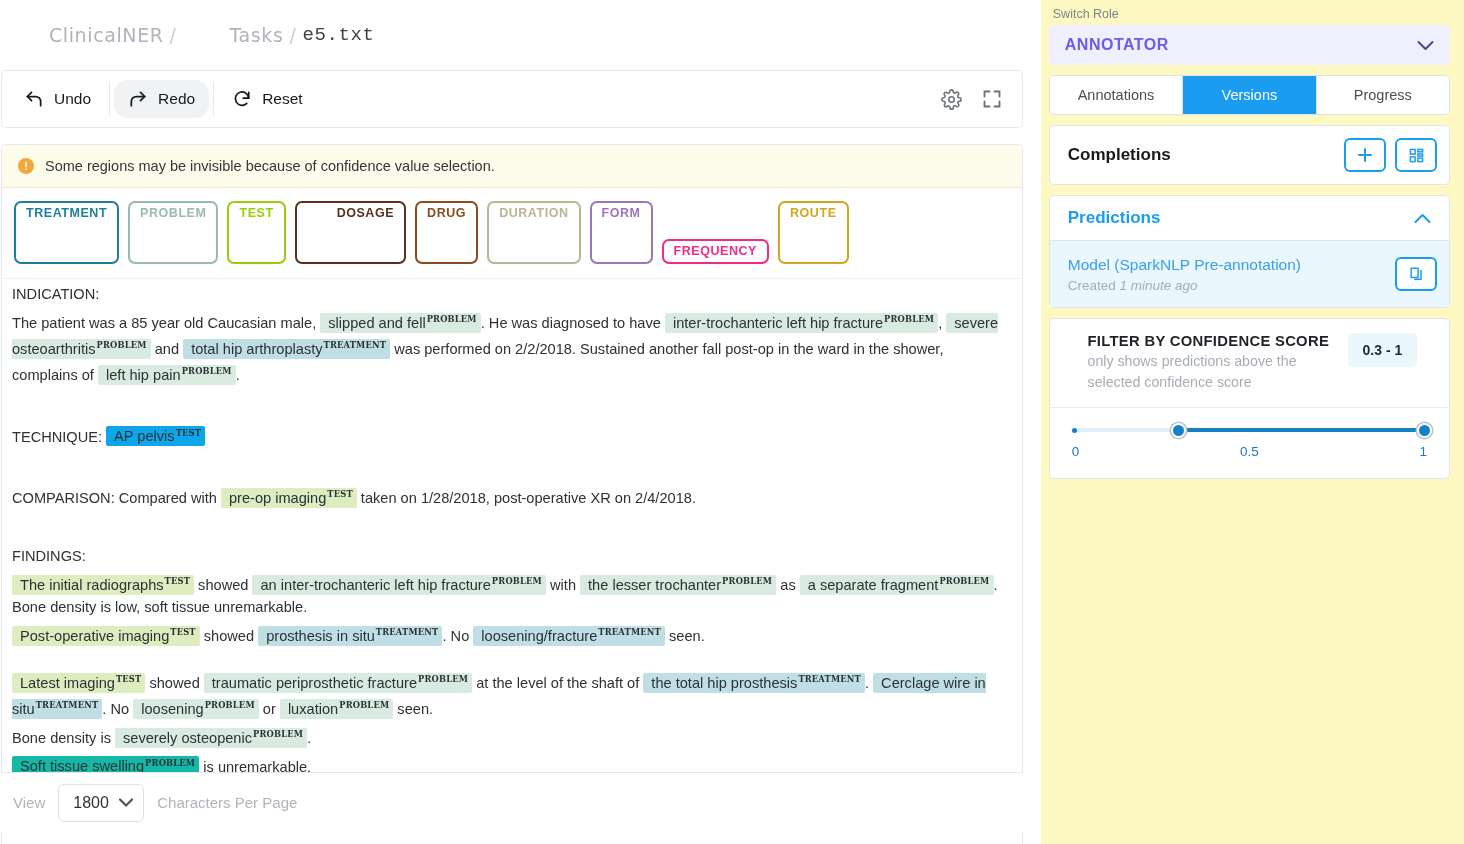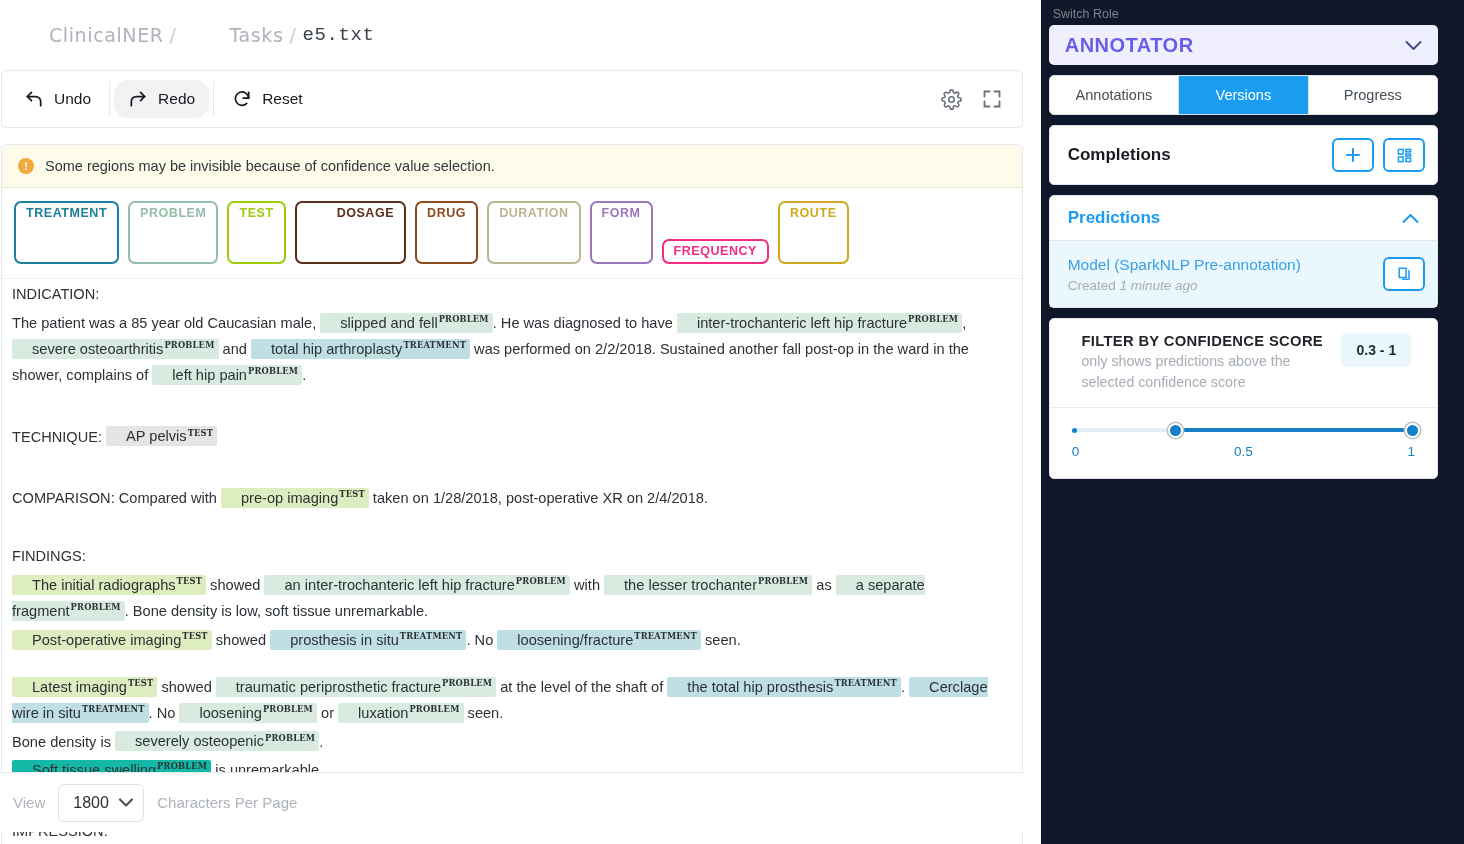--- a/index.html
+++ b/index.html
@@ -9,21 +9,21 @@
     background:#ffffff;
     font-family:"Liberation Sans", sans-serif;
     color:#1f2328;
     overflow:hidden;
     position:relative;
   }
 
   
   #app { display:flex; width:1464px; height:844px; }
   #left-col { width:1036px; height:844px; position:relative; background:#fff; }
-  #right-col { width:428px; height:844px; padding:0 26px 0 8px; background:#0f172a;margin-left:17px; }
+  #right-col { width:428px; height:844px; padding:0 14px 0 8px; background:#fef9c3;margin-left:17px; }
 
   
   .breadcrumb {
     height:70px; display:flex; align-items:center;
     padding-left:2px;
     font-family:"DejaVu Sans", sans-serif;
     font-size:19px; letter-spacing:.6px;
     color:#aeb4ba;
   }
   .breadcrumb .crumb { color:#aeb4ba;margin-left:47px; }
@@ -90,21 +90,21 @@
   
   .doctext {
     padding:4px 12px 22px 10px;
     font-size:14.6px; line-height:22px; color:#2c3136;
     border-top:1px solid #eef0f2;
   }
   .para { margin:0 0 18px 0; }
   .para.tight { margin-bottom:3px; }
   .blank { height:18px; }
   mark {
-    border-radius:2px; padding:2px 4px 2px 20px;
+    border-radius:2px; padding:2px 4px 2px 8px;
     color:#2c3136; background:transparent;
   }
   mark .tag {
     font-family:"DejaVu Serif", serif;
     font-size:8.3px; font-weight:bold;
     letter-spacing:.2px;
     vertical-align:super;
     margin-left:1px;
   }
 
@@ -126,21 +126,21 @@
   .select-box .chev { color:#4c535a; font-size:12px; }
 
   
   .switch-label { font-size:12.5px; color:#7c838a; padding:7px 0 4px 4px; }
   .role-select {
     height:40px; background:#f0effd; border-radius:5px;
     display:flex; align-items:center; justify-content:space-between;
     padding:0 16px; cursor:pointer; margin-bottom:10px;
   }
   .role-select .role-text {
-    color:#6c5ce7; font-weight:bold; font-size:20px; letter-spacing:.5px;
+    color:#6c5ce7; font-weight:bold; font-size:16px; letter-spacing:.5px;
   }
   .role-select .chev { color:#3f4b8f; font-size:15px; }
 
   .tabs {
     display:flex; border:1px solid #dfe2e5; border-radius:5px;
     overflow:hidden; height:40px; margin-bottom:10px; background:#fff;
   }
   .tab {
     flex:1; display:flex; align-items:center; justify-content:center;
     font-size:14.5px; color:#464e56; cursor:pointer;
@@ -281,21 +281,21 @@
           <div class="chip" style="border-color: rgb(186, 181, 146); color: rgb(186, 181, 146);">DURATION</div>
           <div class="chip" style="border-color: rgb(155, 118, 189); color: rgb(155, 118, 189);">FORM</div>
           <div class="chip" style="border-color: rgb(244, 42, 131); color: rgb(244, 42, 131); margin-top: 38px;">FREQUENCY</div>
           <div class="chip" style="border-color: rgb(207, 168, 30); color: rgb(207, 168, 30);">ROUTE</div>
         </div>
 
       <div class="doctext" id="doc-text">
           <div class="para tight"><span>INDICATION:</span></div>
           <div class="para"><span>The patient was a 85 year old Caucasian male, </span><mark style="background: rgb(217, 235, 225);"><span>slipped and fell</span><span class="tag">PROBLEM</span></mark><span>. He was diagnosed to have </span><mark style="background: rgb(217, 235, 225);"><span>inter-trochanteric left hip fracture</span><span class="tag">PROBLEM</span></mark><span>, </span><mark style="background: rgb(217, 235, 225);"><span>severe osteoarthritis</span><span class="tag">PROBLEM</span></mark><span> and </span><mark style="background: rgb(191, 223, 229);"><span>total hip arthroplasty</span><span class="tag">TREATMENT</span></mark><span> was performed on 2/2/2018. Sustained another fall post-op in the ward in the shower, complains of </span><mark style="background: rgb(217, 235, 225);"><span>left hip pain</span><span class="tag">PROBLEM</span></mark><span>.</span></div>
           <div class="blank"></div>
-          <div class="para"><span>TECHNIQUE: </span><mark style="background: #e5e5e5;"><span>AP pelvis</span><span class="tag">TEST</span></mark></div>
+          <div class="para"><span>TECHNIQUE: </span><mark style="background: #0ea5e9;"><span>AP pelvis</span><span class="tag">TEST</span></mark></div>
           <div class="blank"></div>
           <div class="para"><span>COMPARISON: Compared with </span><mark style="background: rgb(221, 237, 191);"><span>pre-op imaging</span><span class="tag">TEST</span></mark><span> taken on 1/28/2018, post-operative XR on 2/4/2018.</span></div>
           <div class="blank"></div>
           <div class="para tight"><span>FINDINGS:</span></div>
           <div class="para tight"><mark style="background: rgb(221, 237, 191);"><span>The initial radiographs</span><span class="tag">TEST</span></mark><span> showed </span><mark style="background: rgb(217, 235, 225);"><span>an inter-trochanteric left hip fracture</span><span class="tag">PROBLEM</span></mark><span> with </span><mark style="background: rgb(217, 235, 225);"><span>the lesser trochanter</span><span class="tag">PROBLEM</span></mark><span> as </span><mark style="background: rgb(217, 235, 225);"><span>a separate fragment</span><span class="tag">PROBLEM</span></mark><span>. Bone density is low, soft tissue unremarkable.</span></div>
           <div class="para tight"><mark style="background: rgb(221, 237, 191);"><span>Post-operative imaging</span><span class="tag">TEST</span></mark><span> showed </span><mark style="background: rgb(191, 223, 229);"><span>prosthesis in situ</span><span class="tag">TREATMENT</span></mark><span>. No </span><mark style="background: rgb(191, 223, 229);"><span>loosening/fracture</span><span class="tag">TREATMENT</span></mark><span> seen.</span></div>
           <div class="blank"></div>
           <div class="para tight"><mark style="background: rgb(221, 237, 191);"><span>Latest imaging</span><span class="tag">TEST</span></mark><span> showed </span><mark style="background: rgb(217, 235, 225);"><span>traumatic periprosthetic fracture</span><span class="tag">PROBLEM</span></mark><span> at the level of the shaft of </span><mark style="background: rgb(191, 223, 229);"><span>the total hip prosthesis</span><span class="tag">TREATMENT</span></mark><span>. </span><mark style="background: rgb(191, 223, 229);"><span>Cerclage wire in situ</span><span class="tag">TREATMENT</span></mark><span>. No </span><mark style="background: rgb(217, 235, 225);"><span>loosening</span><span class="tag">PROBLEM</span></mark><span> or </span><mark style="background: rgb(217, 235, 225);"><span>luxation</span><span class="tag">PROBLEM</span></mark><span> seen.</span></div>
           <div class="para tight"><span>Bone density is </span><mark style="background: rgb(217, 235, 225);"><span>severely osteopenic</span><span class="tag">PROBLEM</span></mark><span>.</span></div>
           <div class="para tight"><mark style="background: #14b8a6;"><span>Soft tissue swelling</span><span class="tag">PROBLEM</span></mark><span> is unremarkable.</span></div>

